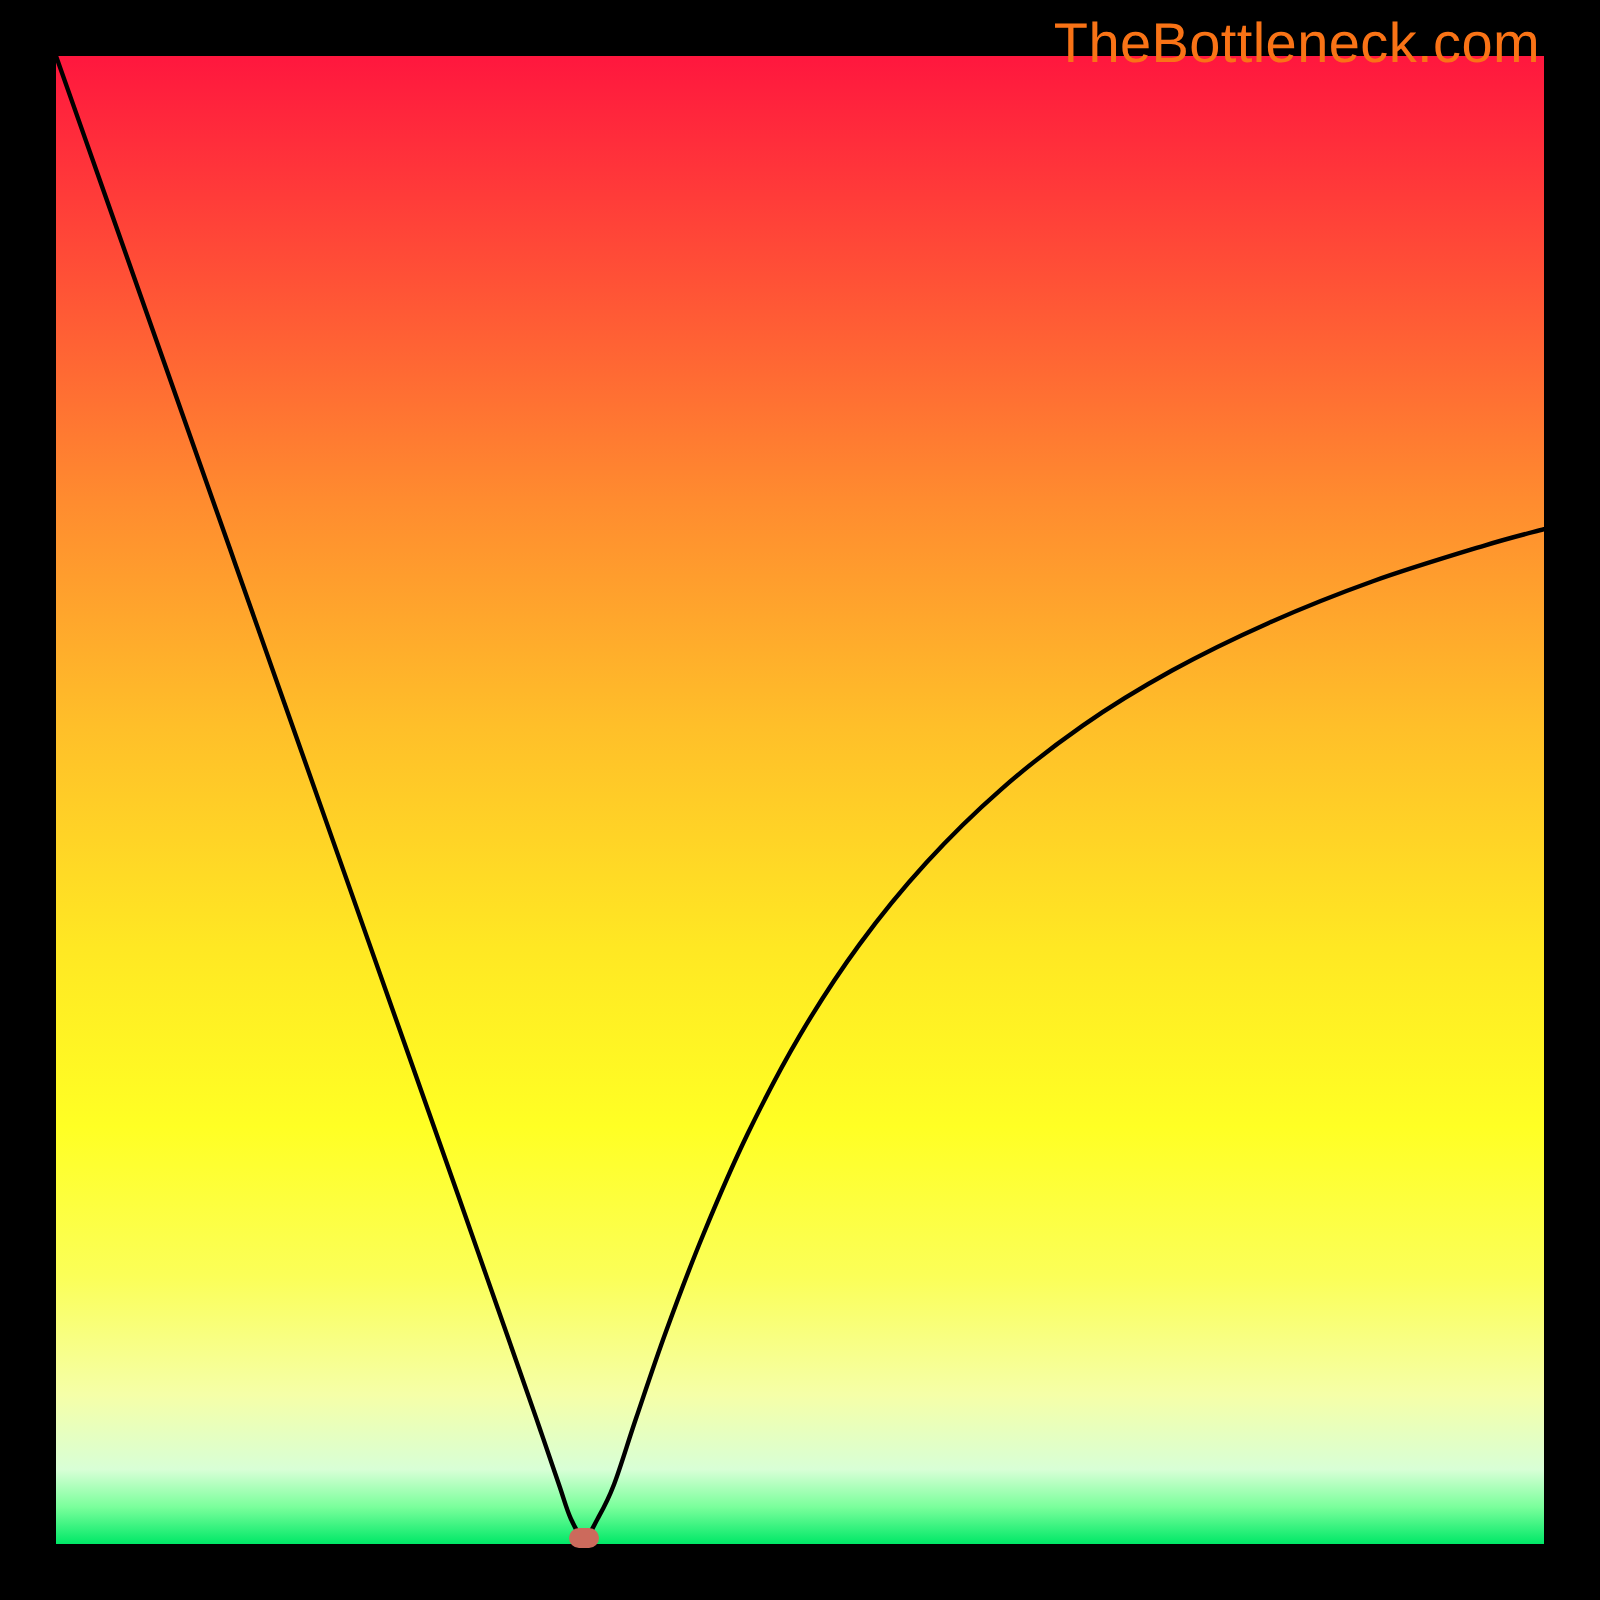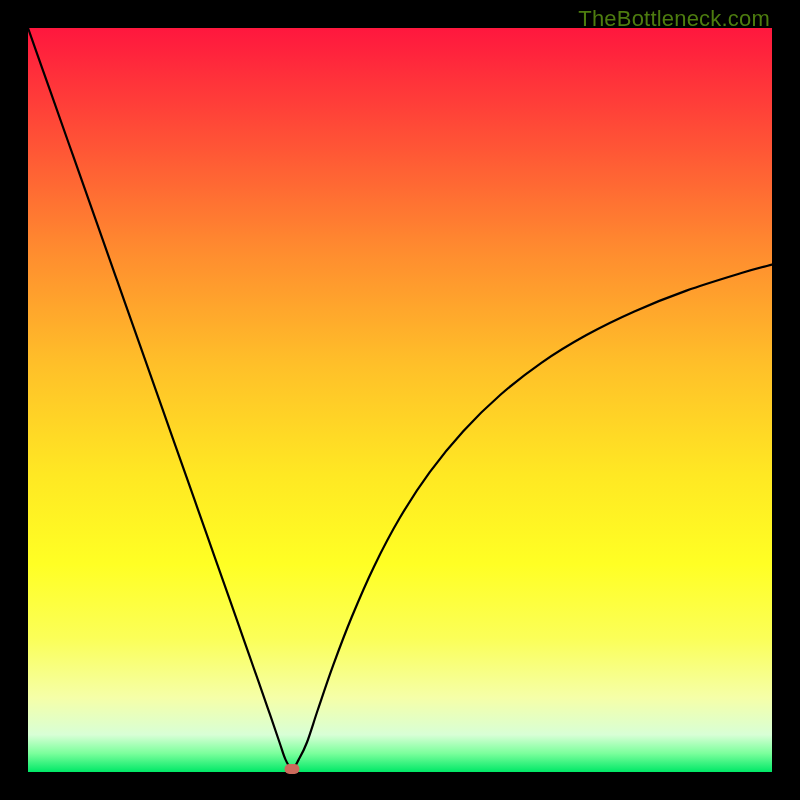--- a/index.html
+++ b/index.html
@@ -28,22 +28,22 @@
       #d8ffd6 95%,
       #7bff9c 97.5%,
       #00e867 100%
     );
   }
   .watermark {
     position: absolute;
     top: 6px;
     right: 30px;
     font-family: Arial, Helvetica, sans-serif;
-    font-size: 22px;
-    color: #4d7c0f;
+    font-size: 28px;
+    color: #f97316;
     font-weight: 500;
     letter-spacing: 0.2px;
   }
   .curve-svg {
     position: absolute;
     left: 0; top: 0;
     width: 744px;
     height: 744px;
   }
   .curve-path {

